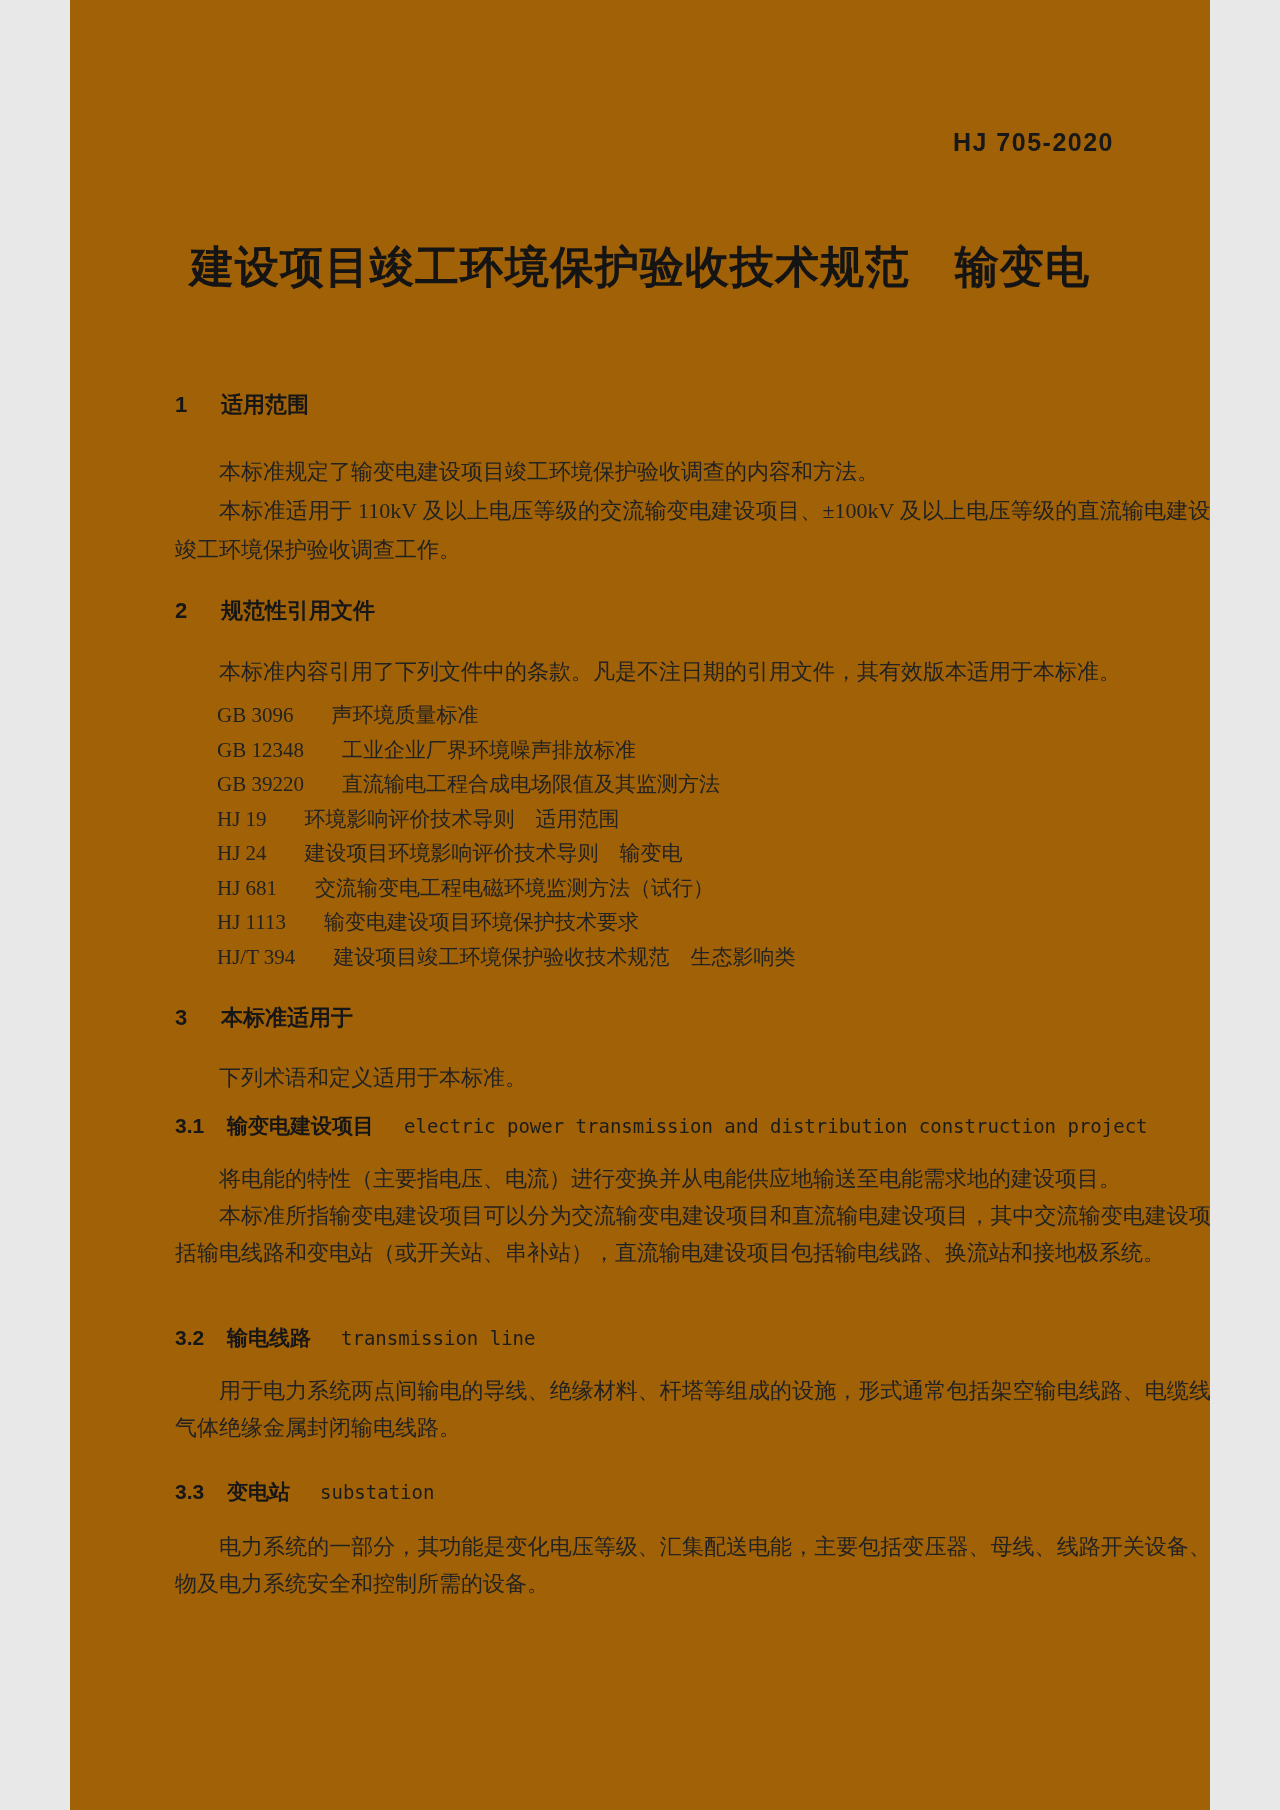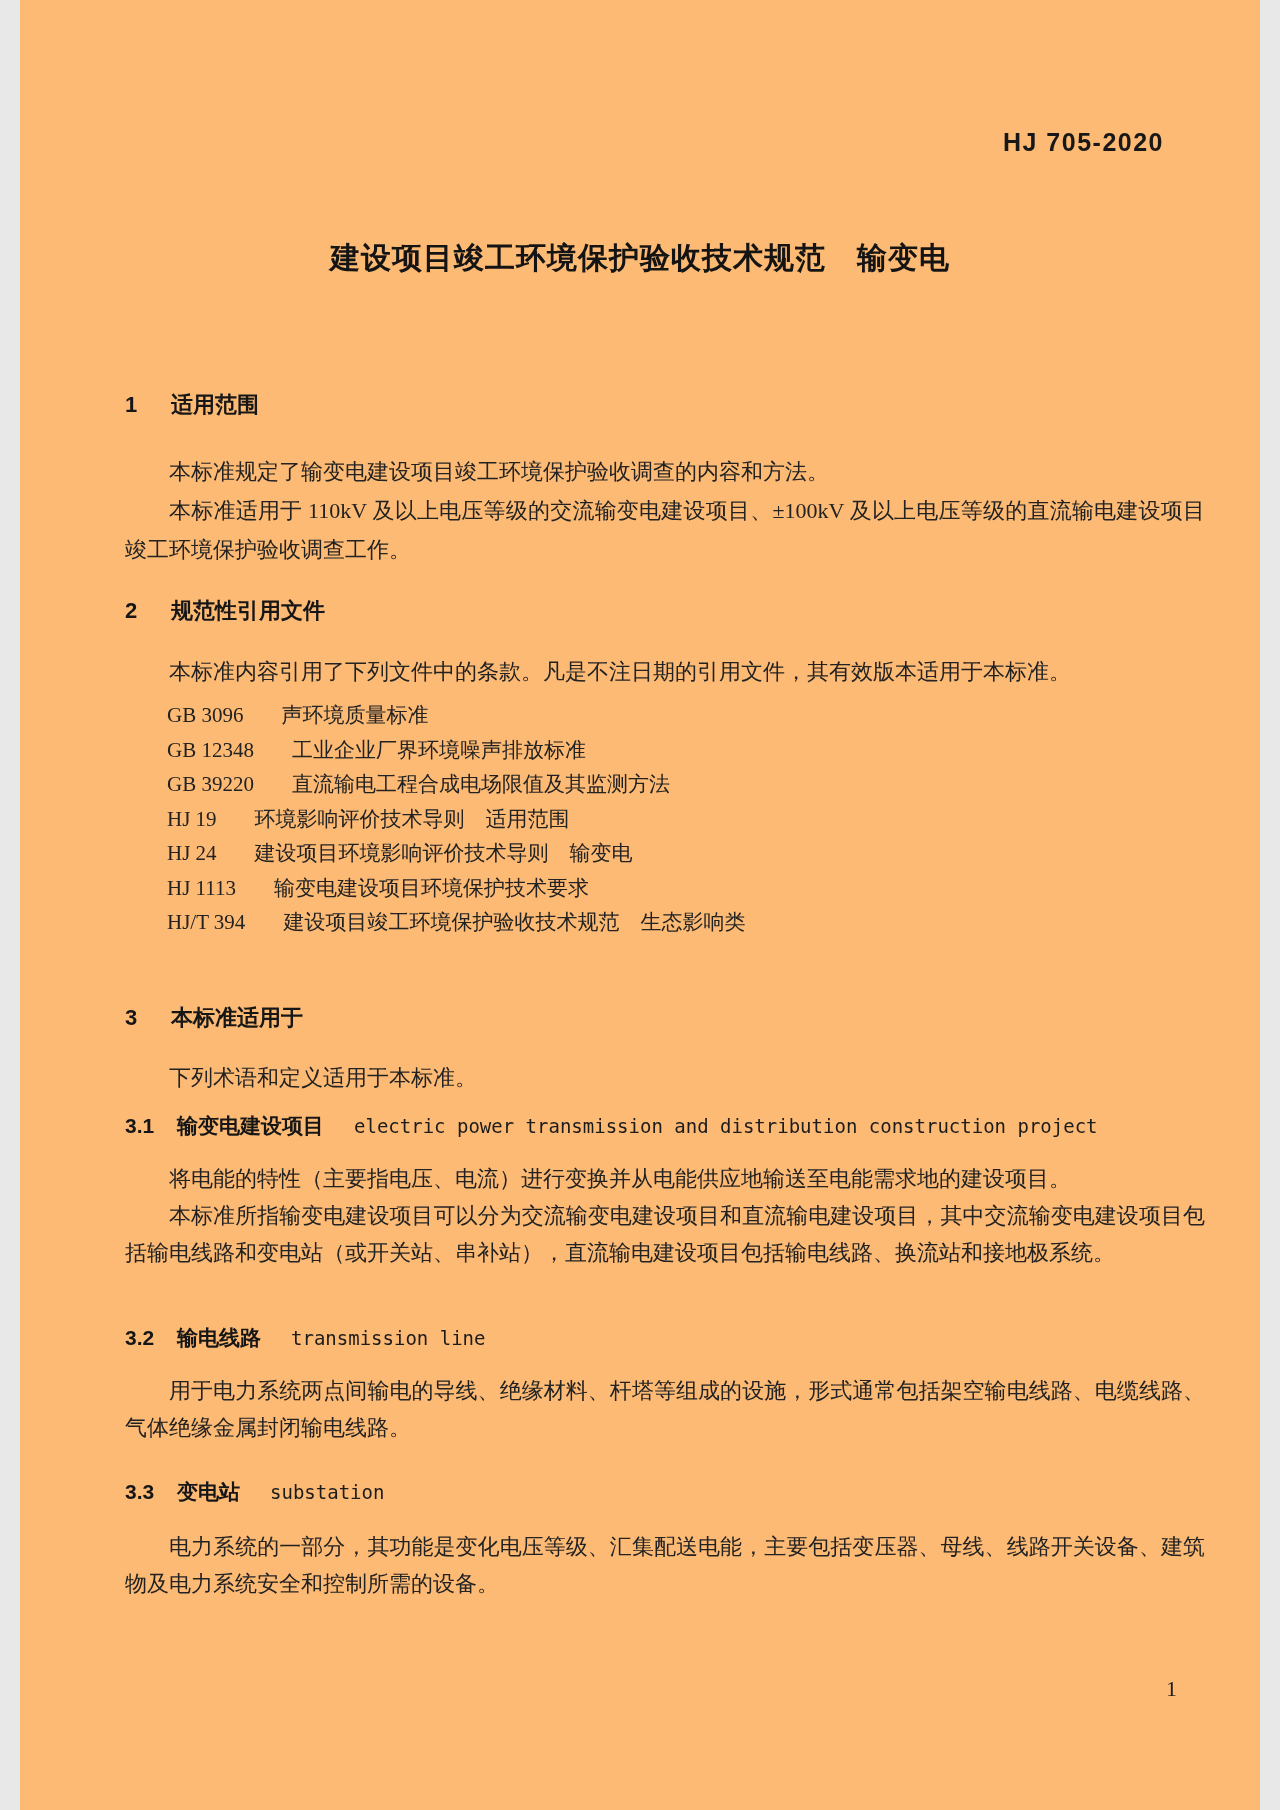--- a/index.html
+++ b/index.html
@@ -1,21 +1,21 @@
 <!DOCTYPE html>
 <html><head>
 <meta charset="utf-8">
 <style>
   html, body { margin: 0; padding: 0; background: #e8e8e8; }
   .page {
     position: relative;
-    width: 1240px;
+    width: 1140px;
     height: 1810px;
     margin: 0 auto;
-    background: #fdba74;
+    background: #a16207;
     color: #1d1d1d;
     font-family: "Liberation Serif", "DejaVu Serif", serif;
     overflow: hidden;
   }
   .header-code {
     position: absolute;
     top: 128px;
     right: 96px;
     font-family: "Liberation Sans", "DejaVu Sans", sans-serif;
     font-weight: bold;
@@ -24,21 +24,21 @@
     color: #181818;
   }
   .doc-title {
     position: absolute;
     top: 238px;
     left: 0;
     width: 100%;
     text-align: center;
     font-family: "Liberation Sans", "DejaVu Sans", sans-serif;
     font-weight: bold;
-    font-size: 30px;
+    font-size: 44px;
     letter-spacing: 1px;
     color: #141414;
   }
   .sec-heading {
     position: absolute;
     left: 105px;
     font-family: "Liberation Sans", "DejaVu Sans", sans-serif;
     font-weight: bold;
     font-size: 22px;
     color: #161616;
@@ -119,20 +119,21 @@
   </div>
   <div class="body-block" style="top:652px">
     <p>本标准内容引用了下列文件中的条款。凡是不注日期的引用文件，其有效版本适用于本标准。</p>
   </div>
   <div class="ref-list" style="top:698px">
     <div class="ref-row"><span class="ref-code">GB 3096</span><span>声环境质量标准</span></div>
     <div class="ref-row"><span class="ref-code">GB 12348</span><span>工业企业厂界环境噪声排放标准</span></div>
     <div class="ref-row"><span class="ref-code">GB 39220</span><span>直流输电工程合成电场限值及其监测方法</span></div>
     <div class="ref-row"><span class="ref-code">HJ 19</span><span>环境影响评价技术导则　适用范围</span></div>
     <div class="ref-row"><span class="ref-code">HJ 24</span><span>建设项目环境影响评价技术导则　输变电</span></div>
+    <div class="ref-row"><span class="ref-code">HJ 681</span><span>交流输变电工程电磁环境监测方法（试行）</span></div>
     <div class="ref-row"><span class="ref-code">HJ 1113</span><span>输变电建设项目环境保护技术要求</span></div>
     <div class="ref-row"><span class="ref-code">HJ/T 394</span><span>建设项目竣工环境保护验收技术规范　生态影响类</span></div>
   </div>
 
   <div class="sec-heading" style="top:1003px">
     <span class="num">3</span><span>本标准适用于</span>
   </div>
   <div class="body-block" style="top:1058px">
     <p>下列术语和定义适用于本标准。</p>
   </div>

